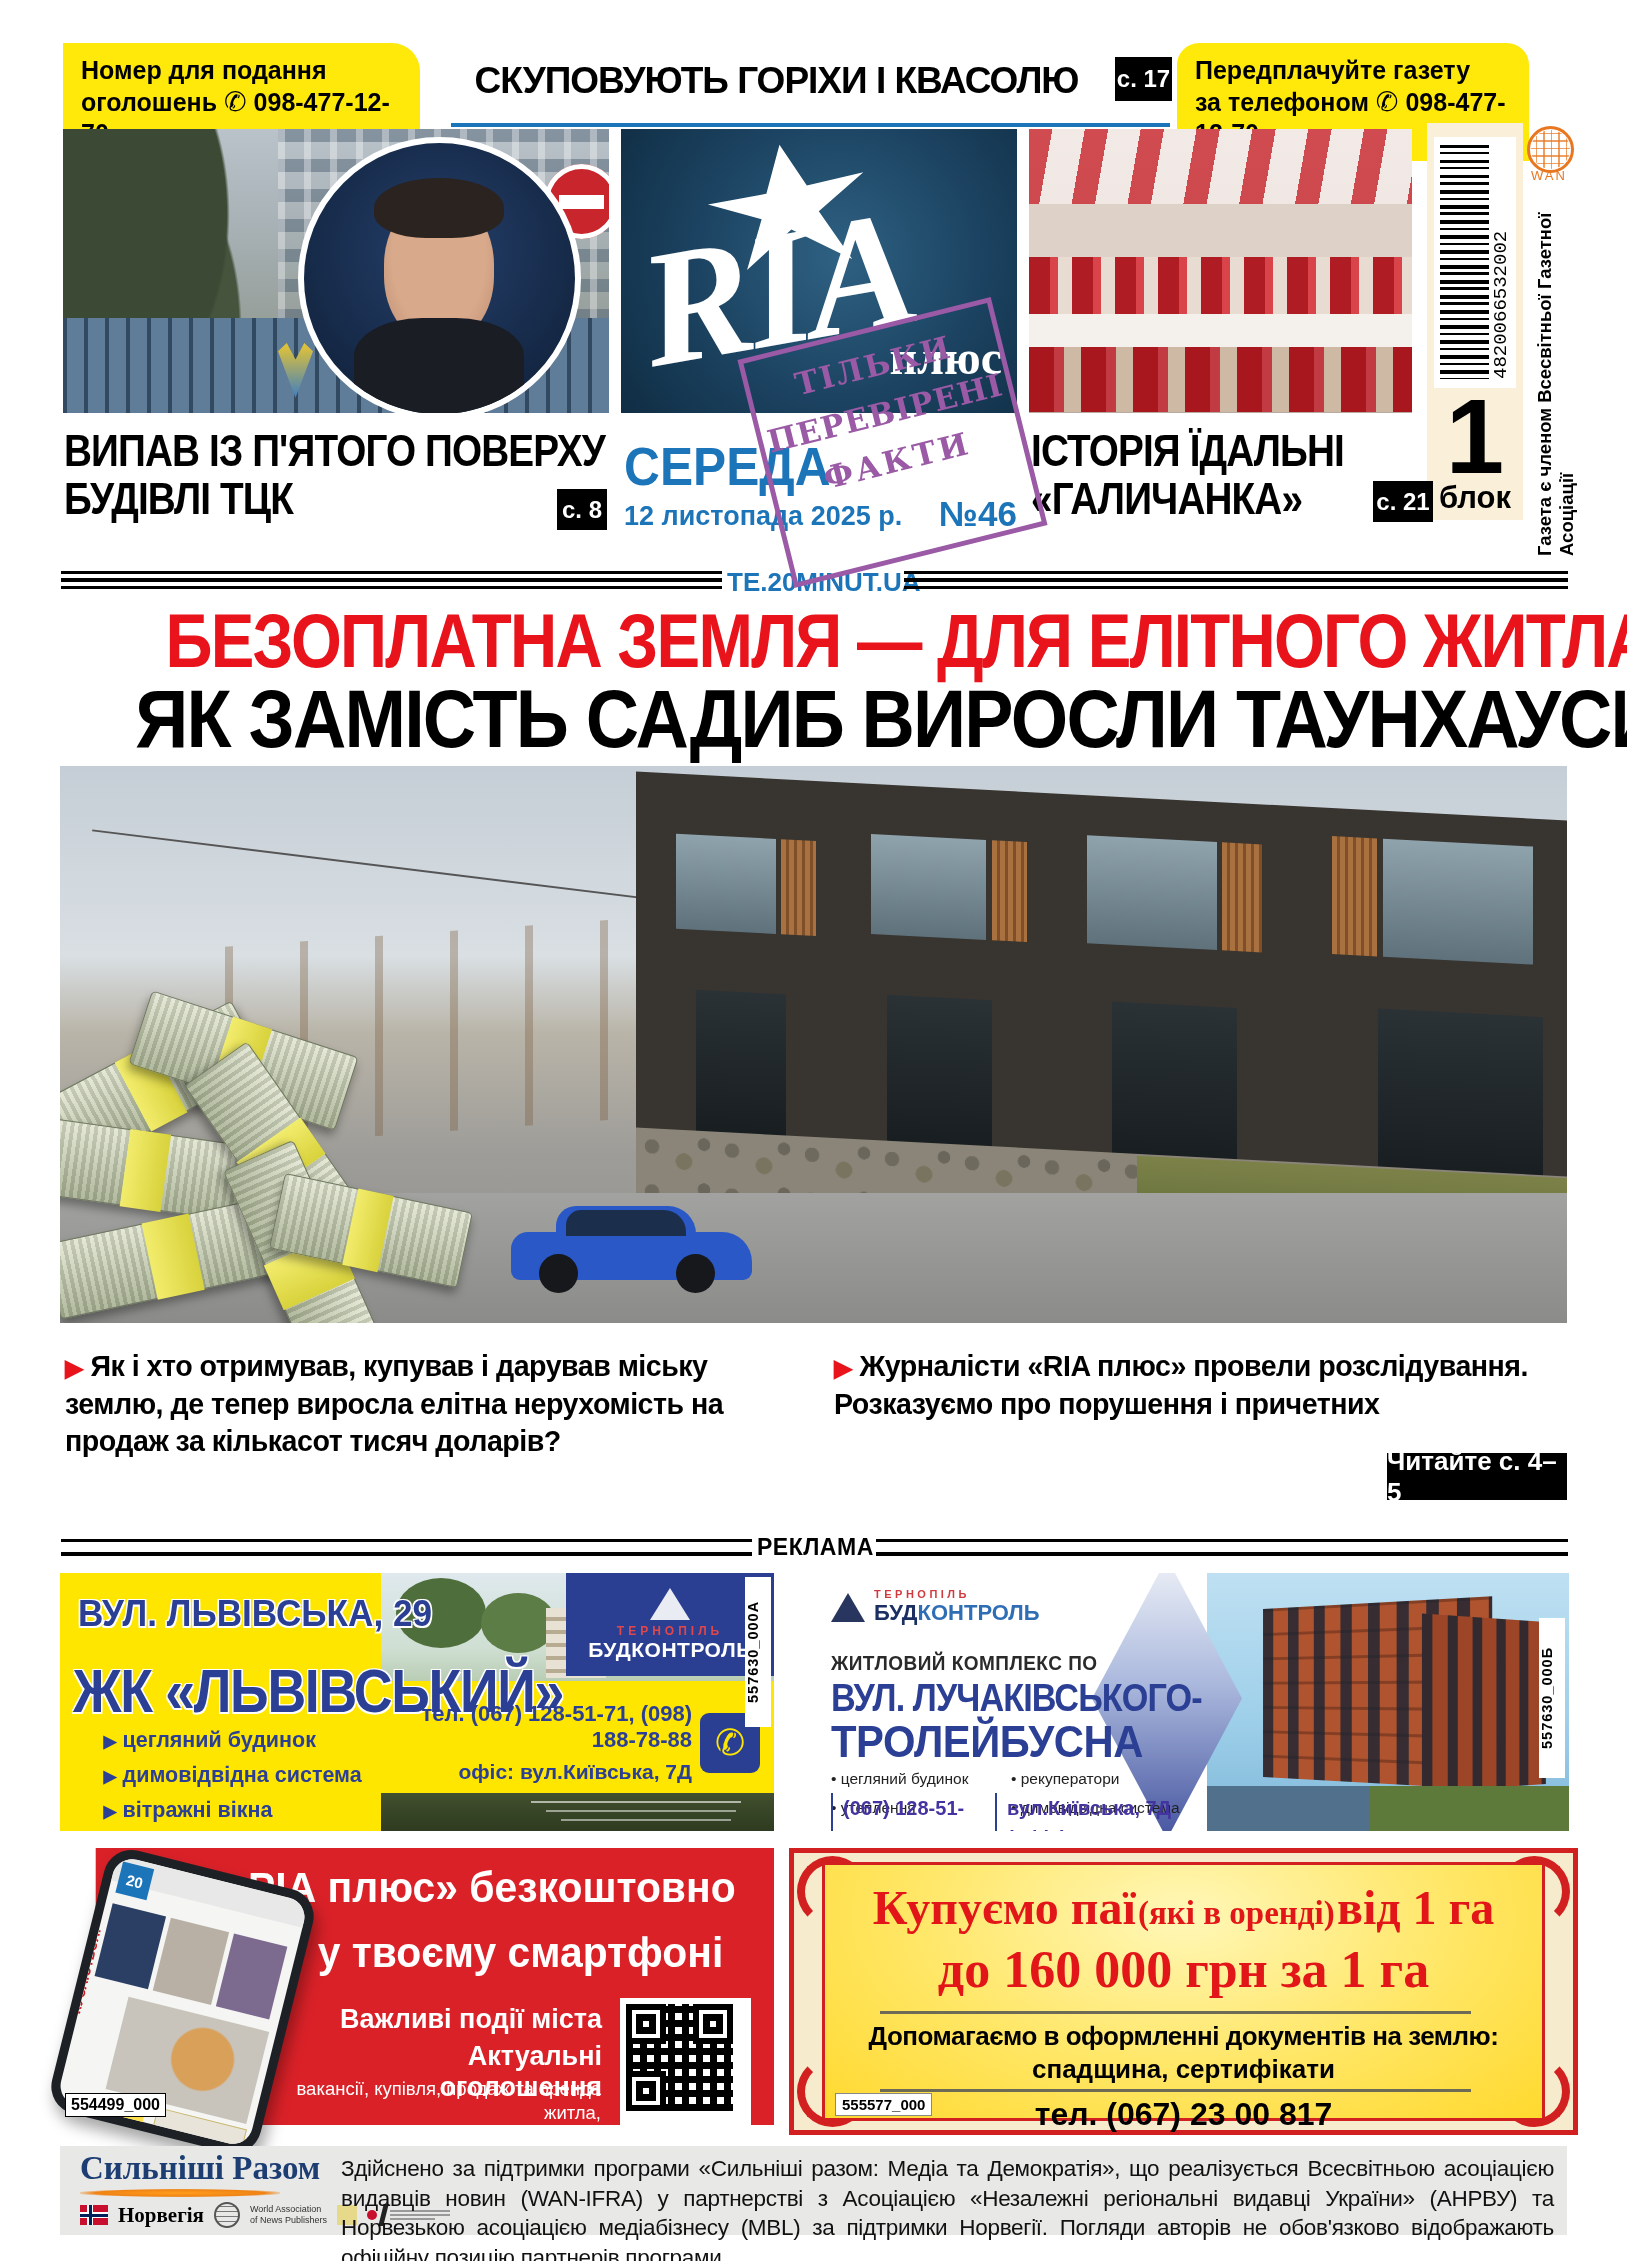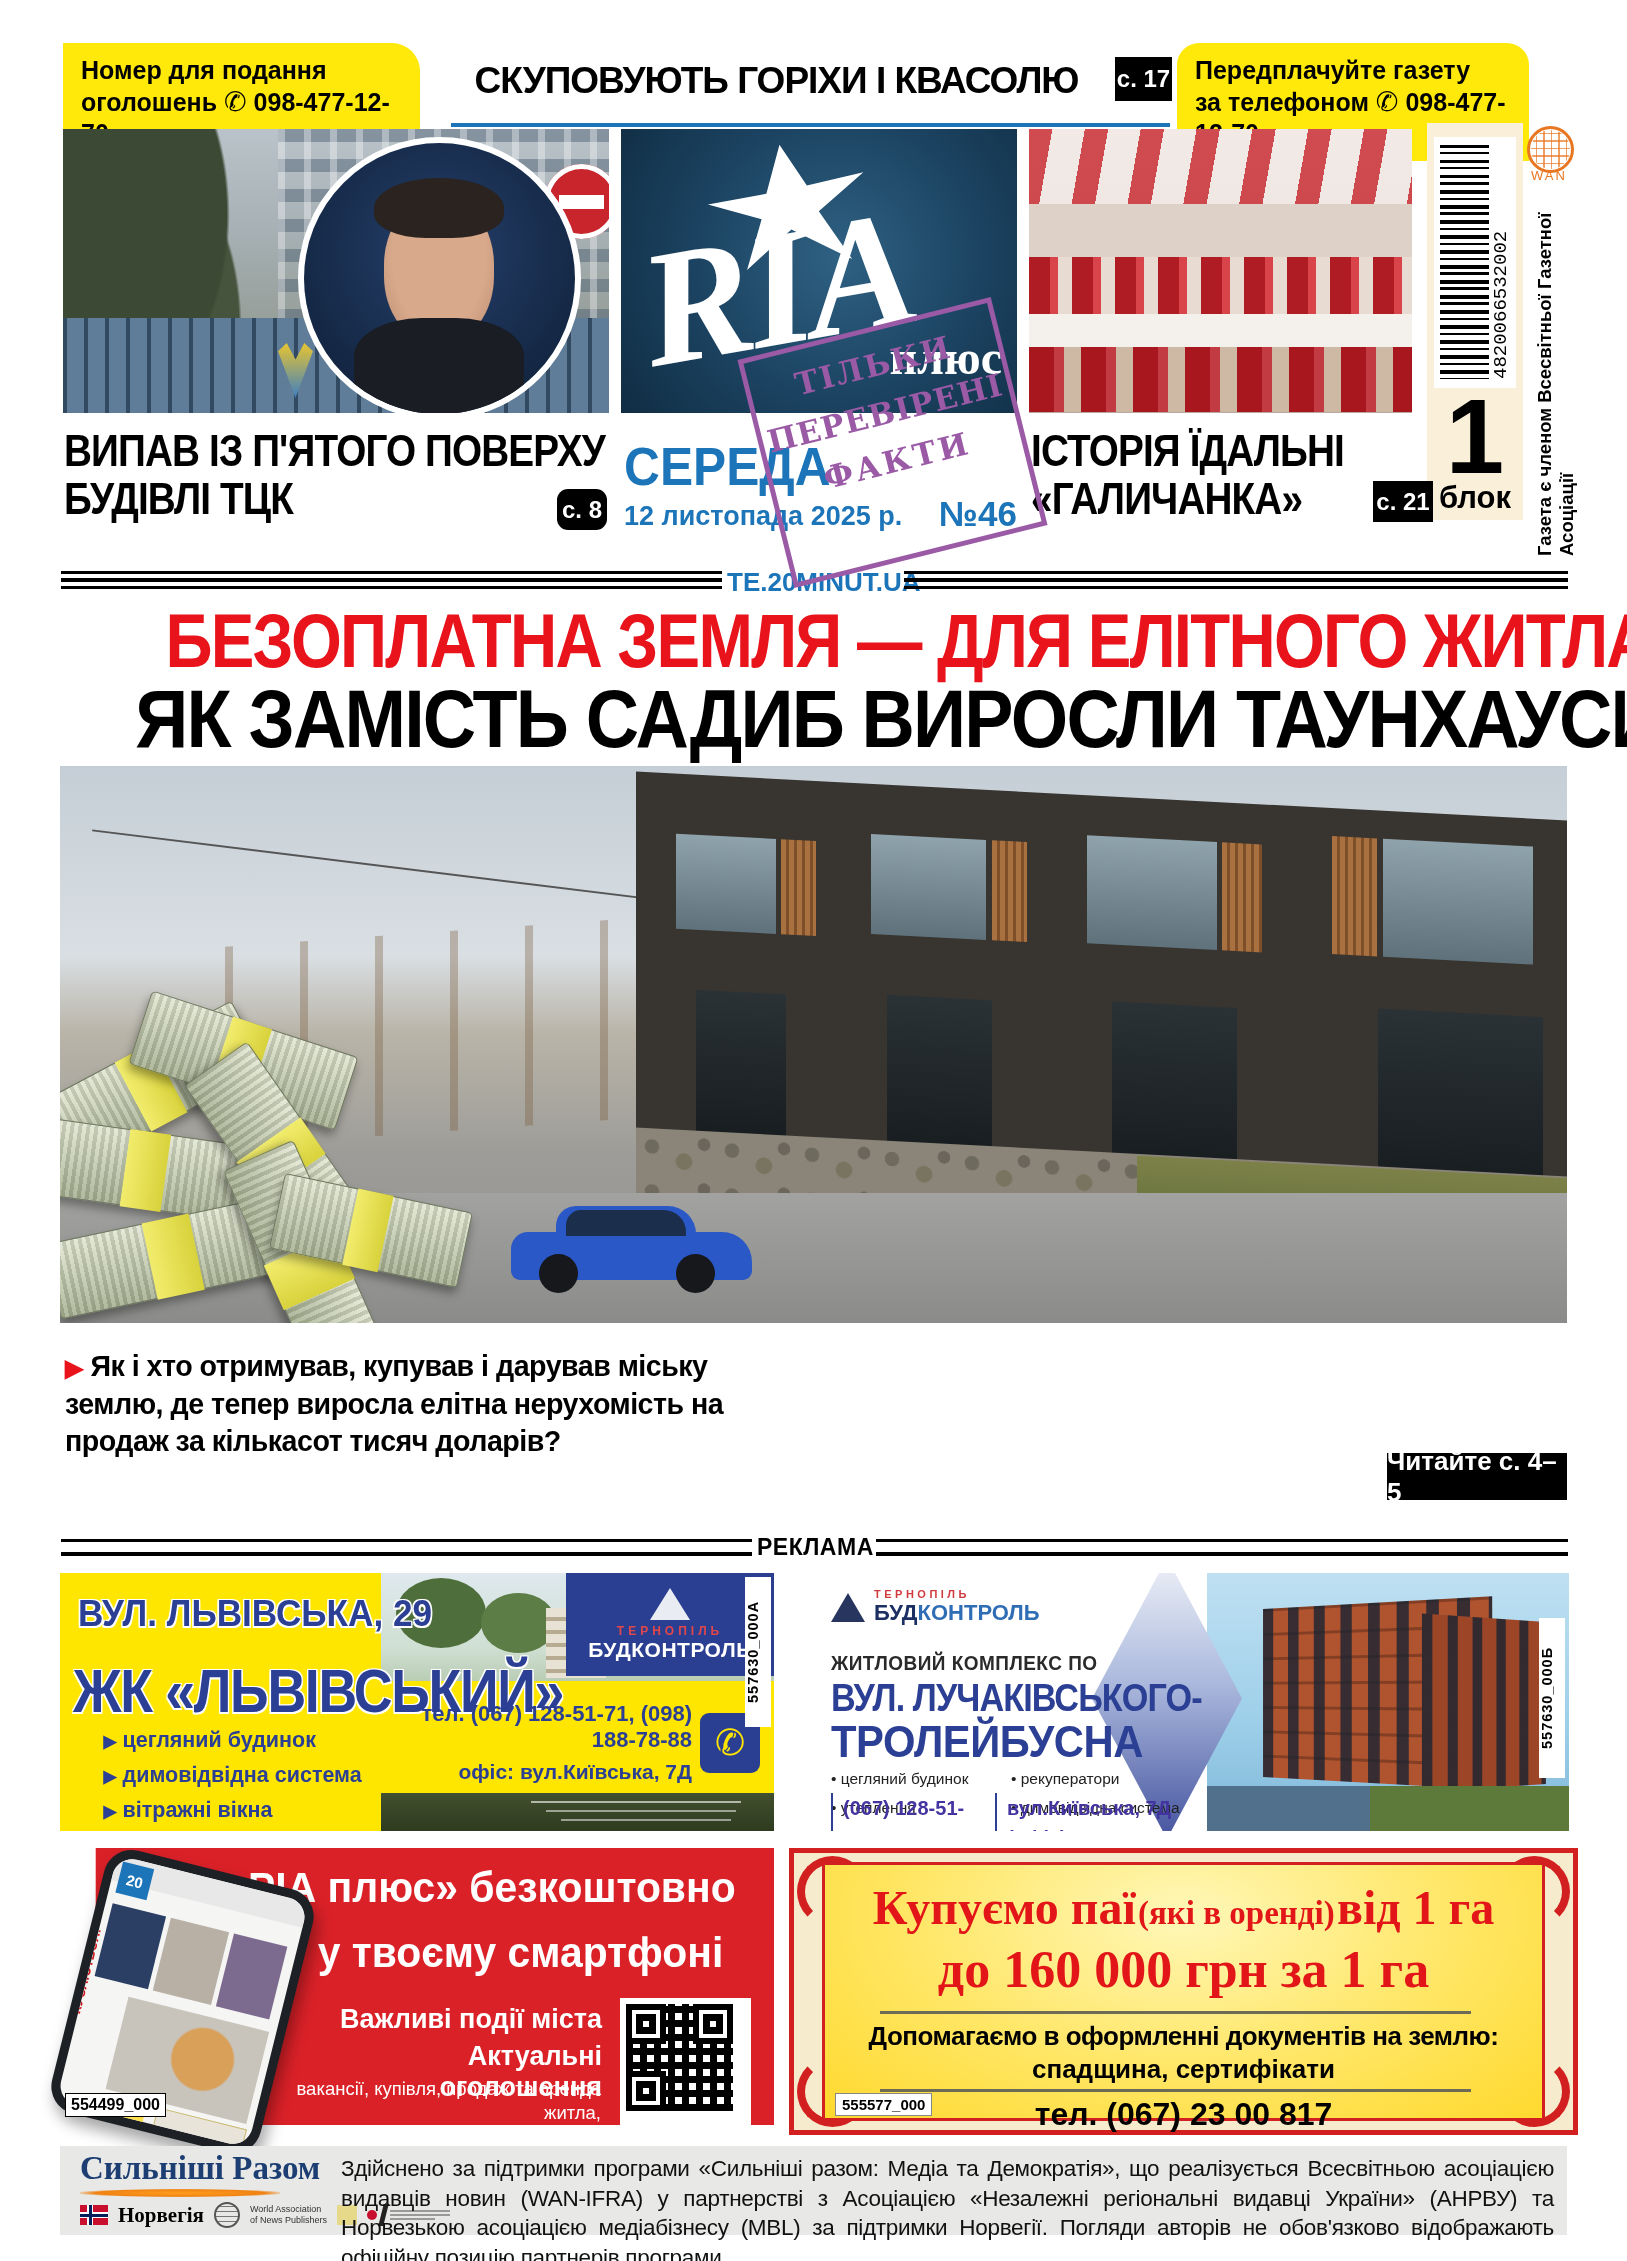--- a/index.html
+++ b/index.html
@@ -165,21 +165,21 @@
     <div class="abs b" style="left:0;top:357px;width:96px;text-align:center;font-size:31px;">блок</div>
   </div>
   <div class="abs" style="left:1527px;top:126px;width:41px;height:41px;border:3px solid #e87722;border-radius:50%;box-shadow:inset 0 0 0 1px #fff;background:repeating-linear-gradient(0deg,transparent 0 6px,rgba(232,119,34,.7) 6px 7.5px),repeating-linear-gradient(90deg,transparent 0 6px,rgba(232,119,34,.7) 6px 7.5px);"></div>
   <div class="abs" style="left:1529px;top:168px;width:40px;text-align:center;color:#e87722;font-size:13px;letter-spacing:2px;">WAN</div>
   <div class="abs vtext b" style="left:1534px;top:185px;height:371px;font-size:18.5px;">Газета є членом Всесвітньої Газетної Асоціації</div>
 
   <div class="abs" style="left:64px;top:427px;width:601px;">
     <div class="story-h">ВИПАВ ІЗ П'ЯТОГО ПОВЕРХУ</div>
     <div class="story-h">БУДІВЛІ ТЦК</div>
   </div>
-  <div class="abs pageref" style="left:557px;top:489px;width:50px;height:41px;border-radius:11px;">с. 8</div>
+  <div class="abs pageref" style="left:557px;top:489px;width:50px;height:41px;">с. 8</div>
 
   <div class="abs blue b" style="left:624px;top:435px;font-size:54px;transform:scaleX(.92);transform-origin:0 50%;">СЕРЕДА</div>
   <div class="abs blue b" style="left:624px;top:501px;font-size:27px;">12 листопада 2025 р.</div>
   <div class="abs blue b" style="left:917px;top:494px;width:100px;text-align:right;font-size:35px;">№46</div>
 
   <div class="abs stamp" style="left:762px;top:325px;width:251px;height:210px;transform:rotate(-14deg);z-index:5;padding-top:15px;">
     <div style="font-size:31px;letter-spacing:2px;">ТІЛЬКИ</div>
     <div style="font-size:31px;letter-spacing:1px;margin-top:13px;">ПЕРЕВІРЕНІ</div>
     <div style="font-size:31px;letter-spacing:3px;margin-top:13px;">ФАКТИ</div>
   </div>
@@ -235,20 +235,24 @@
       <div class="bundle" style="left:-10px;top:190px;transform:rotate(-12deg);width:251px;"></div>
       <div class="bundle" style="left:120px;top:210px;transform:rotate(66deg);width:261px;"></div>
       <div class="bundle" style="left:215px;top:165px;transform:rotate(12deg);width:190px;"></div>
     </div>
   </div>
 
   <div class="abs lead-bullet" style="left:65px;top:1348px;width:727px;">
     <span class="tri">▶</span>
     <span>Як і хто отримував, купував і дарував міську землю, де тепер виросла елітна нерухомість на продаж за кількасот тисяч доларів?</span>
   </div>
+  <div class="abs lead-bullet" style="left:834px;top:1348px;width:727px;">
+    <span class="tri">▶</span>
+    <span>Журналісти «RIA плюс» провели розслідування. Розказуємо про порушення і причетних</span>
+  </div>
   <div class="abs pageref" style="left:1387px;top:1453px;width:180px;height:47px;font-size:26px;">Читайте с. 4–5</div>
 
   <div class="abs dlines2" style="left:61px;top:1539px;width:691px;"></div>
   <div class="abs b" style="left:757px;top:1534px;width:115px;text-align:center;font-size:23px;letter-spacing:0.5px;">РЕКЛАМА</div>
   <div class="abs dlines2" style="left:876px;top:1539px;width:692px;"></div>
 
   <div class="abs photo ad1" style="left:60px;top:1573px;width:714px;height:258px;">
     <div class="abs" style="left:321px;top:0;width:393px;height:108px;background:linear-gradient(180deg,#dfe9ee 0%,#cfdfd2 70%,#b9cdb4 100%);">
       <div class="abs" style="left:15px;top:5px;width:90px;height:70px;border-radius:50%;background:#4e6e3c;"></div>
       <div class="abs" style="left:100px;top:20px;width:75px;height:60px;border-radius:50%;background:#5d7d46;"></div>

